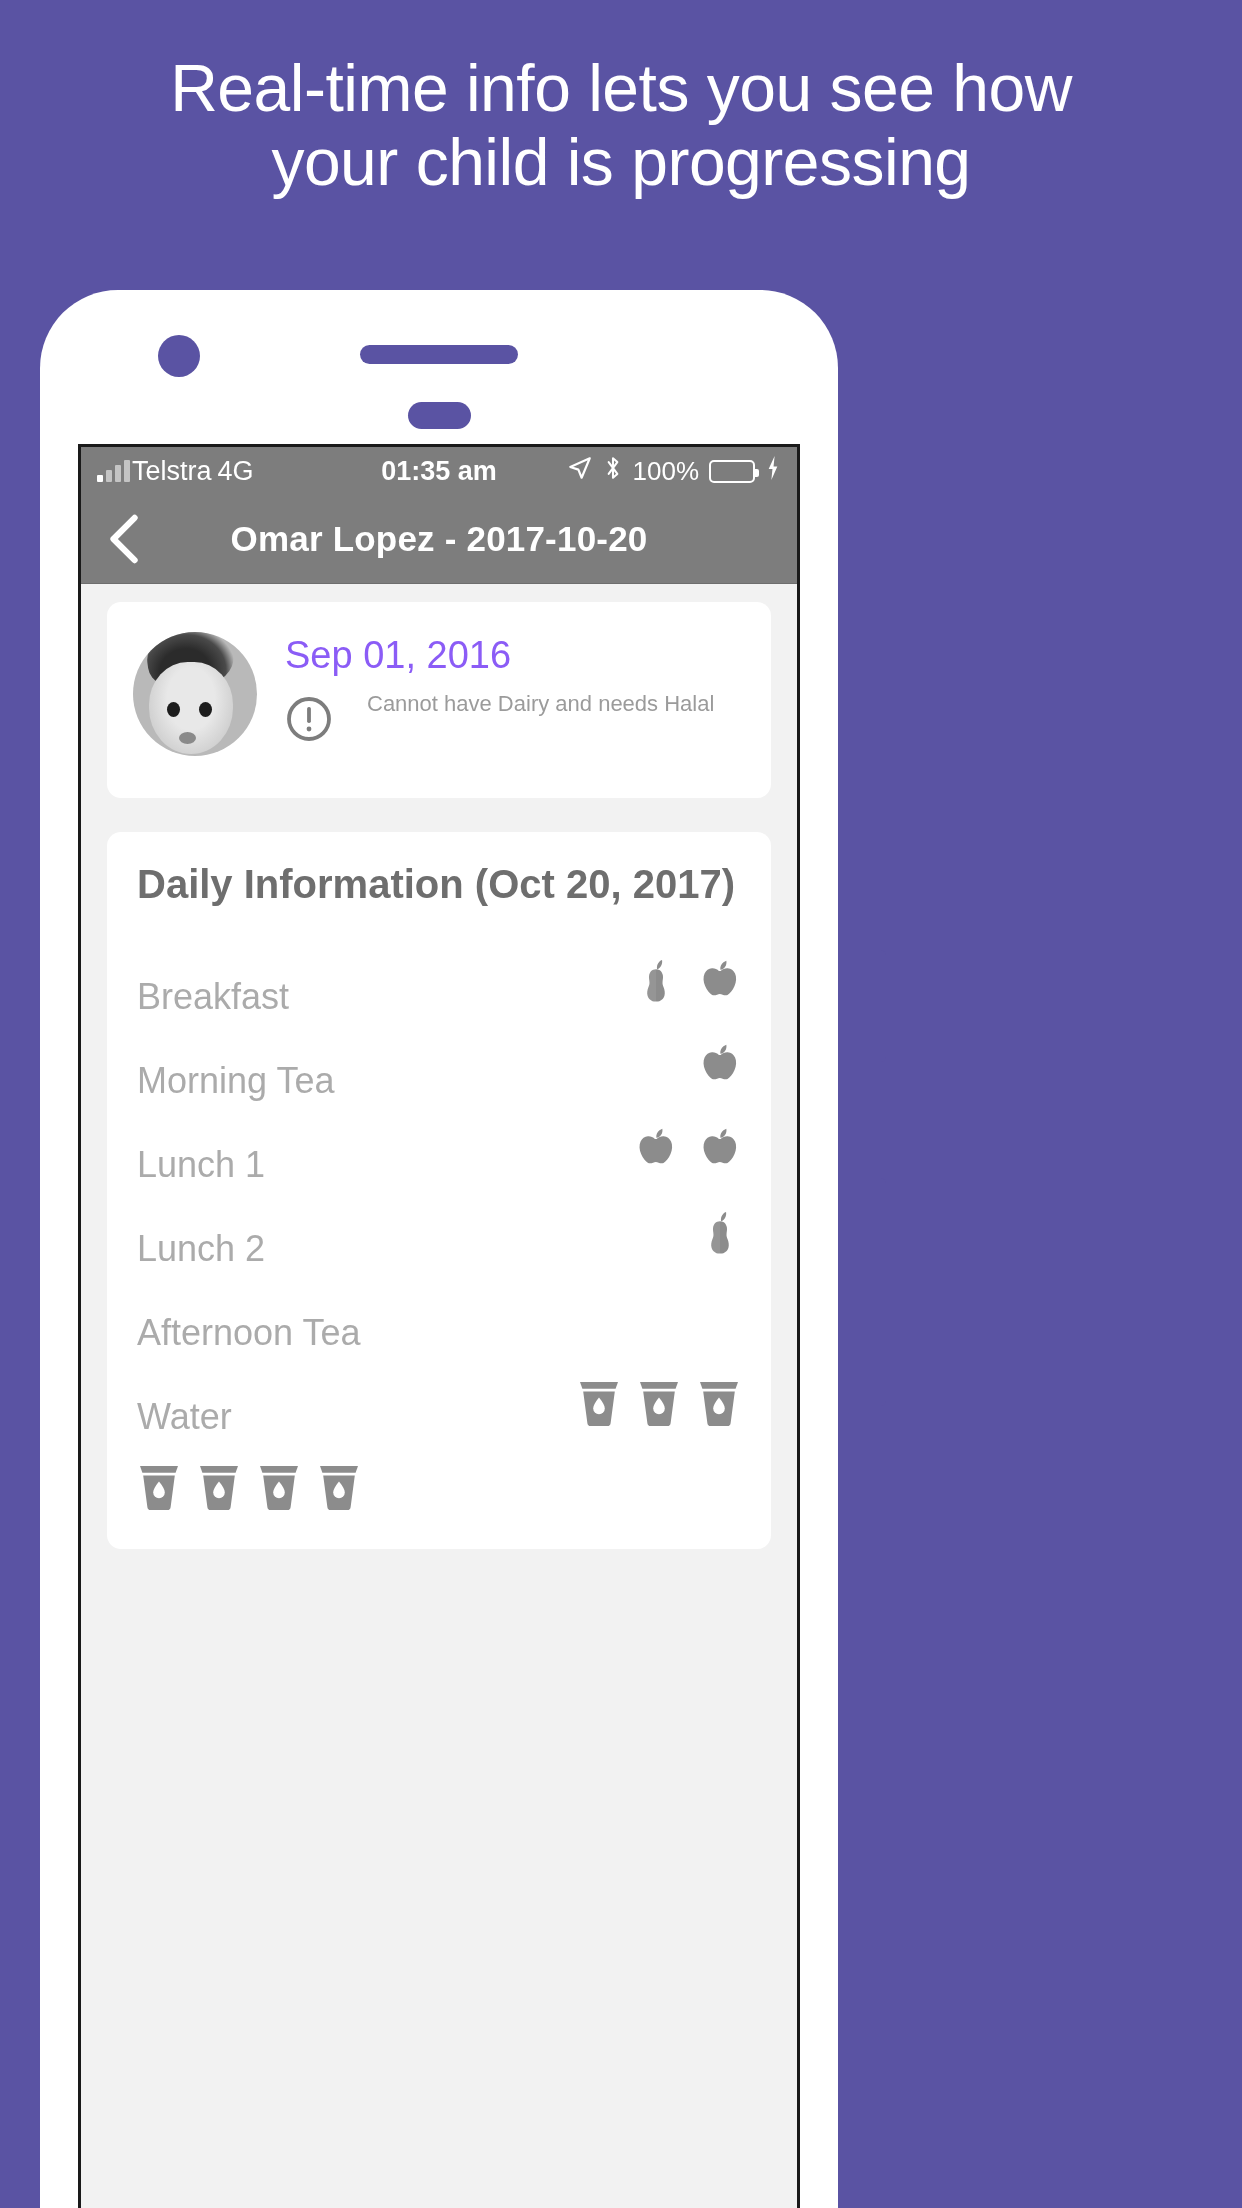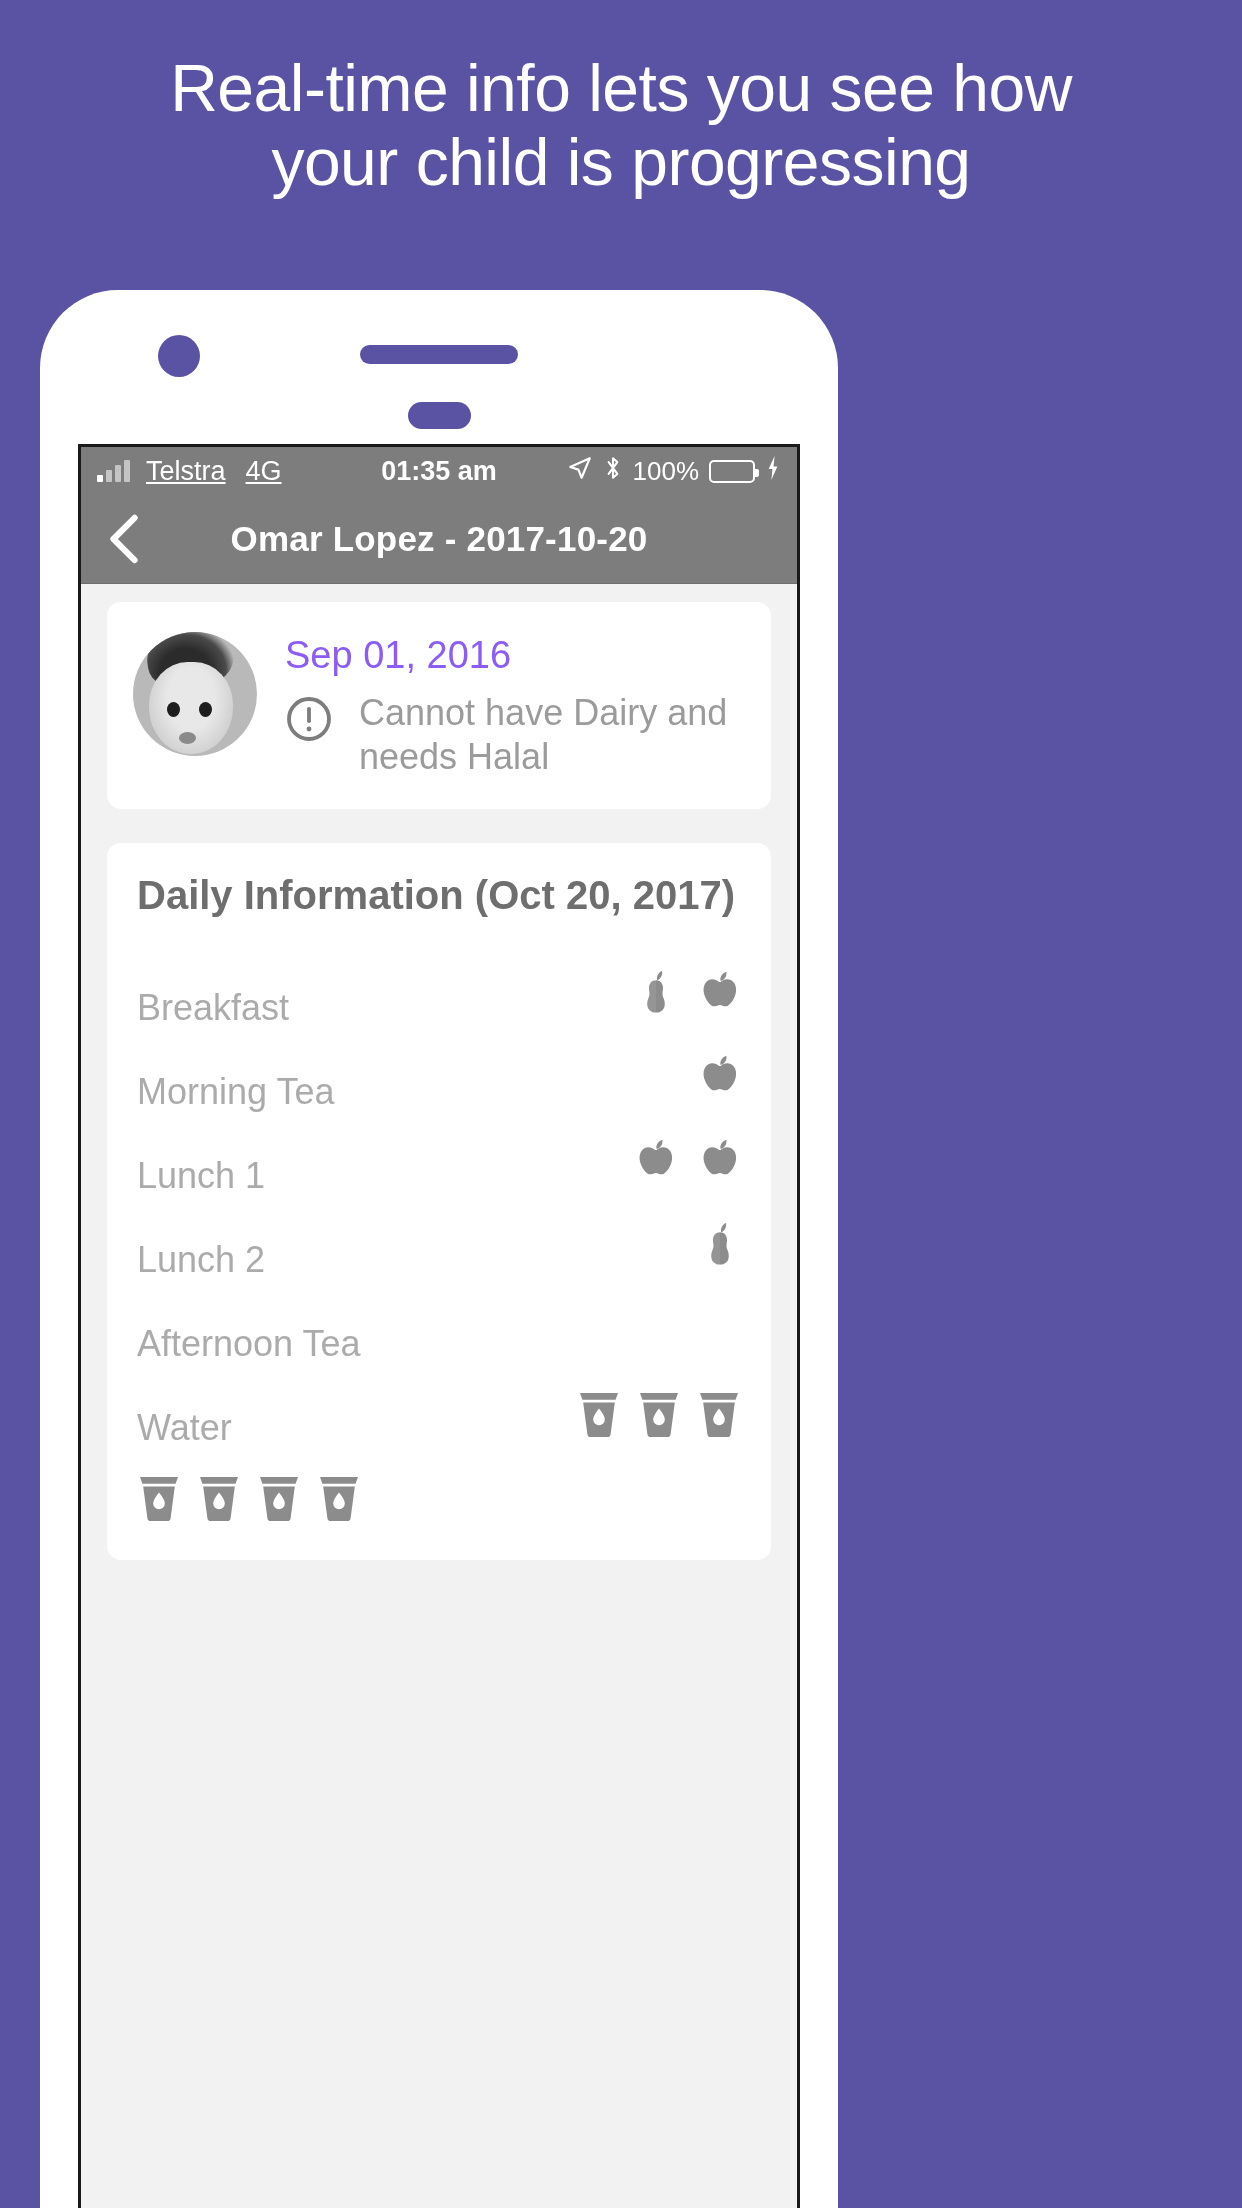--- a/index.html
+++ b/index.html
@@ -112,21 +112,21 @@
   .statusbar {
     height: 48px;
     background: #7d7d7d;
     display: flex;
     align-items: center;
     padding: 0 16px;
     color: #ffffff;
     font-size: 27px;
     box-sizing: border-box;
   }
-  .sb-left { display: flex; align-items: center; gap: 16px; text-decoration: underline; }
+  .sb-left { display: flex; align-items: center; gap: 2px; }
   .signal { display: flex; align-items: flex-end; gap: 3px; height: 22px; }
   .signal i {
     display: block;
     width: 6px;
     background: #ffffff;
     border-radius: 1px;
   }
   .signal i:nth-child(1) { height: 7px; opacity: 1; }
   .signal i:nth-child(2) { height: 12px; opacity: 0.55; }
   .signal i:nth-child(3) { height: 17px; opacity: 0.55; }
@@ -279,22 +279,23 @@
   }
   .alert-icon {
     flex: none;
     width: 48px;
     height: 48px;
     margin-top: 4px;
     color: #7d7d7d;
   }
   .alert-text {
     color: #9b9b9b;
-    font-size: 36px;
+    font-size: 22px;
     line-height: 1.22;
+    margin-left: 8px;
   }
 
   
   .daily-card {
     margin-top: 34px;
     padding: 30px 30px 20px 30px;
   }
   .daily-title {
     color: #6e6e6e;
     font-size: 40px;

